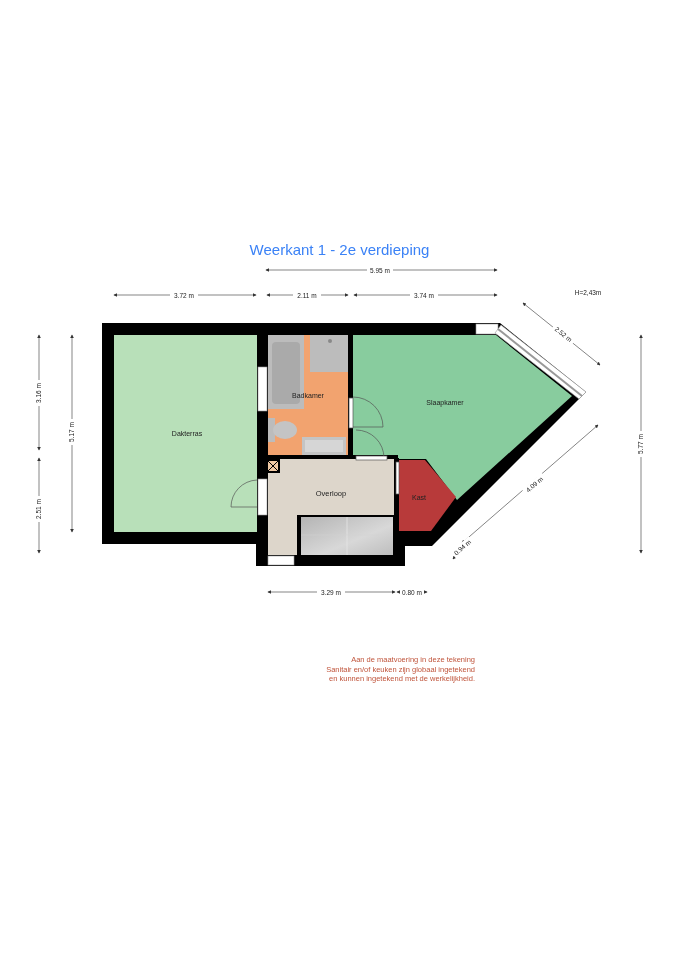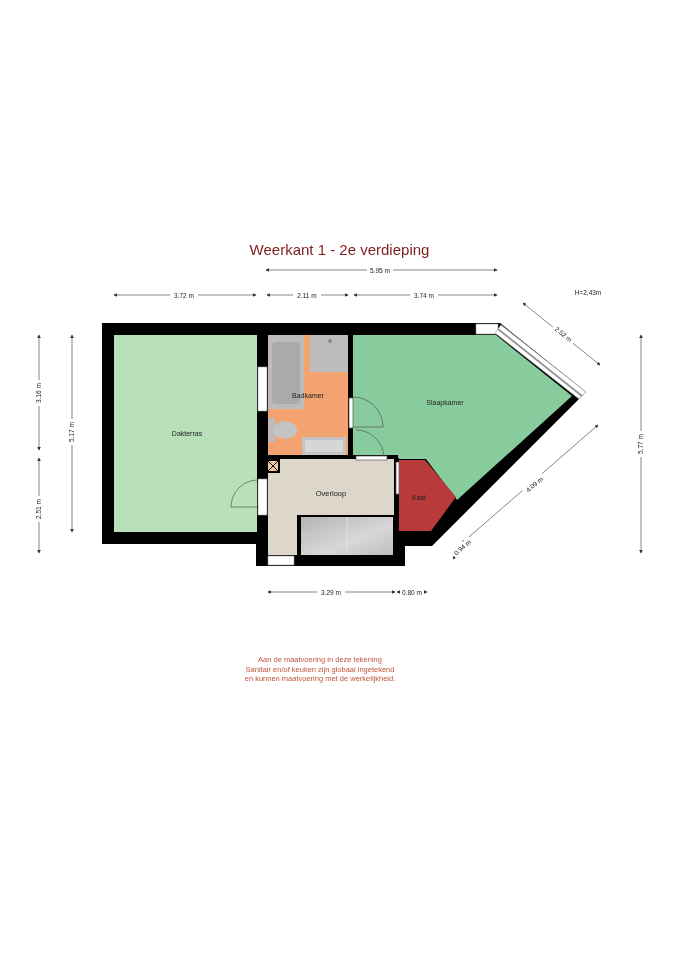--- a/index.html
+++ b/index.html
@@ -1,19 +1,19 @@
 <!DOCTYPE html>
 <html><head>
 <meta charset="utf-8">
 <style>
   html, body { margin:0; padding:0; background:#ffffff; }
   body { width:679px; height:960px; position:relative; overflow:hidden; font-family:"Liberation Sans", sans-serif; }
   svg { position:absolute; left:0; top:0; }
-  .title { position:absolute; left:0; width:679px; top:241px; text-align:center; font-size:15px; color:#7f1d1d; }
-  .disclaimer { position:absolute; left:180px; width:280px; top:655px; text-align:center; font-size:7.5px; line-height:9.6px; color:#c0553c; }
+  .title { position:absolute; left:0; width:679px; top:241px; text-align:center; font-size:15px; color:#3b82f6; }
+  .disclaimer { position:absolute; left:195px; width:280px; top:655px; text-align:right; font-size:7.5px; line-height:9.6px; color:#c0553c; }
   .disclaimer .gap { height:9px; }
 </style>
 </head>
 <body>
 
 <div class="title">Weerkant 1 - 2e verdieping</div>
 
 <svg width="679" height="960" viewBox="0 0 679 960">
   <defs>
     <marker id="arr" markerWidth="6" markerHeight="6" refX="5" refY="3" orient="auto-start-reverse">
@@ -159,15 +159,15 @@
     <rect x="317" y="588" width="28" height="8" fill="#fff"></rect>
     <text x="331" y="594.5">3.29 m</text>
     <rect x="400" y="588" width="24" height="8" fill="#fff"></rect>
     <text x="412" y="594.5">0.80 m</text>
   </g>
 </svg>
 
 <div class="disclaimer">
   <div>Aan de maatvoering in deze tekening</div>
   <div>Sanitair en/of keuken zijn globaal ingetekend</div>
-  <div>en kunnen maatvoering met de werkelijkheid.</div>
+  <div>en kunnen ingetekend met de werkelijkheid.</div>
   <div class="gap"></div>
 </div>
 
 </body></html>

